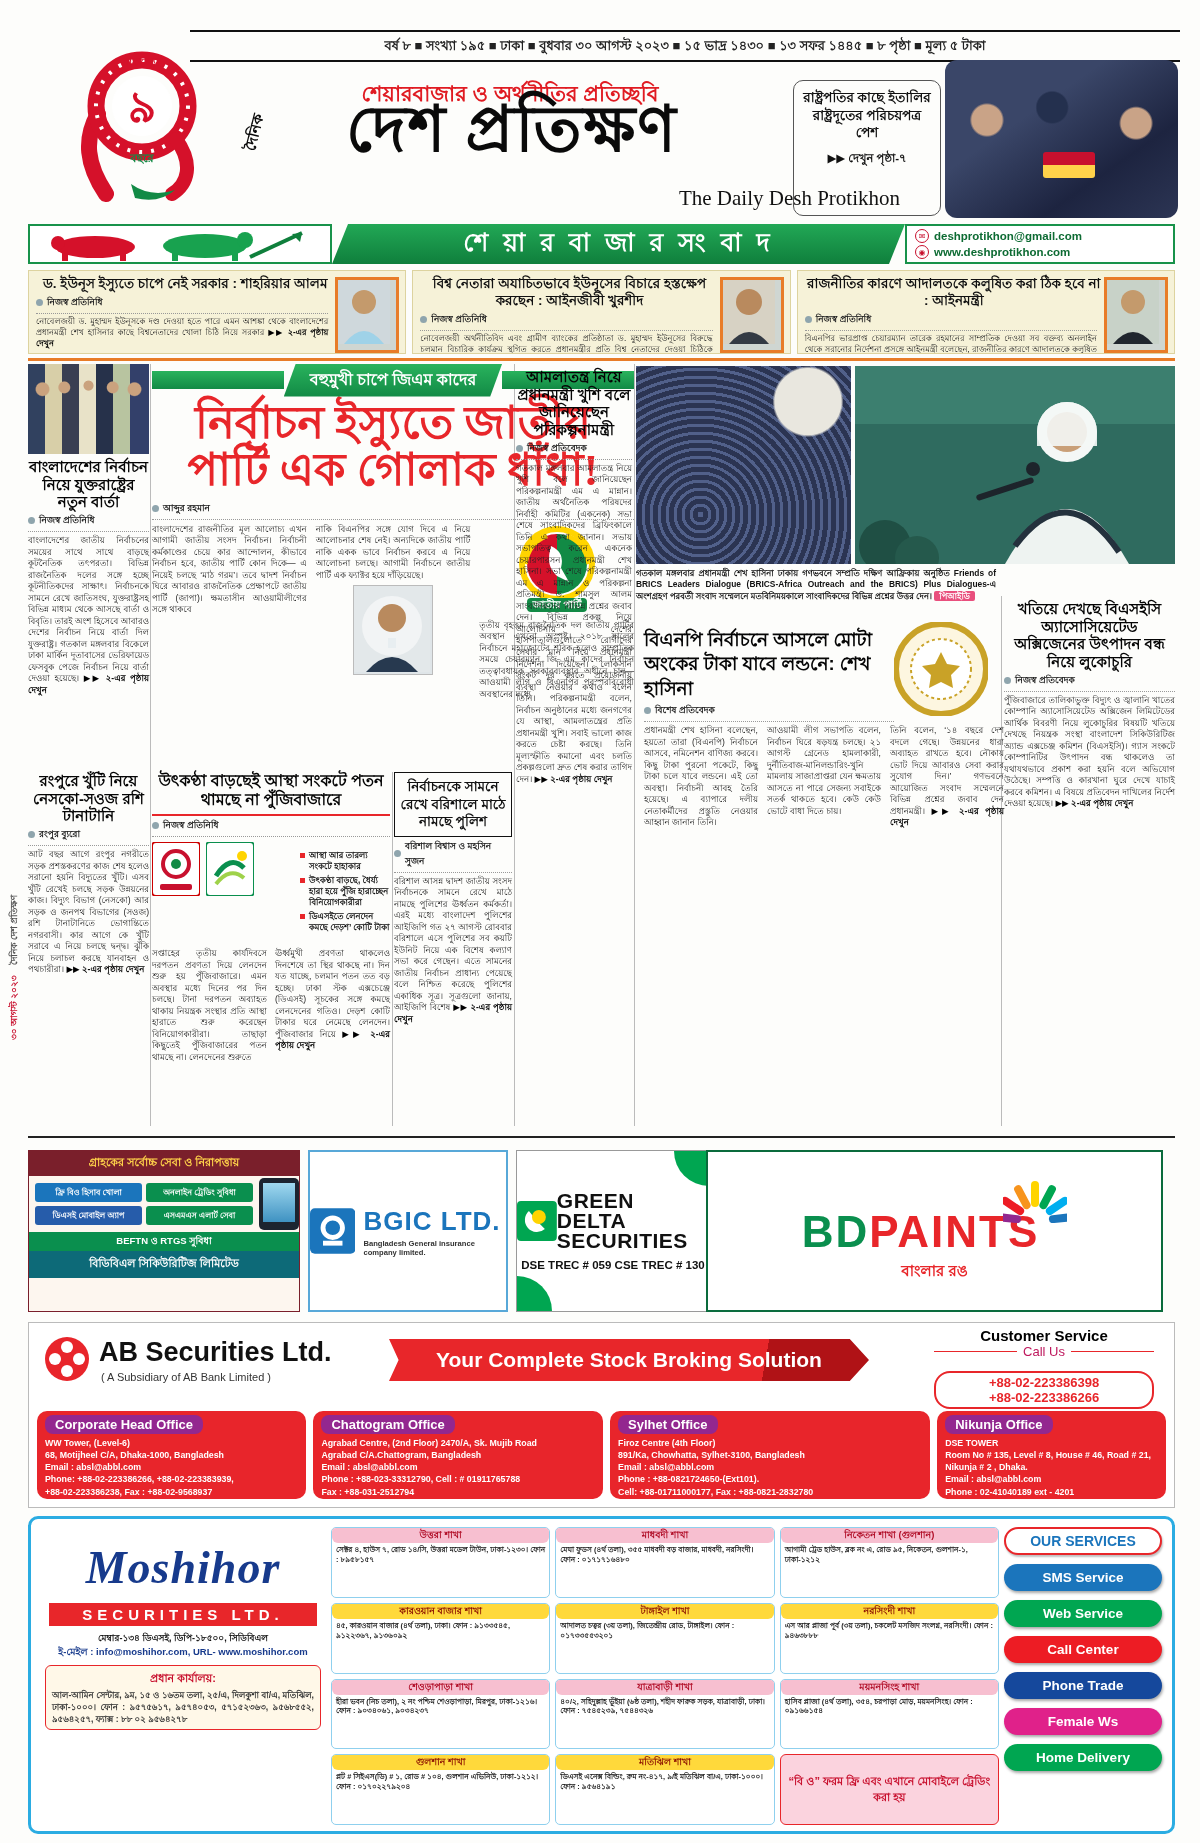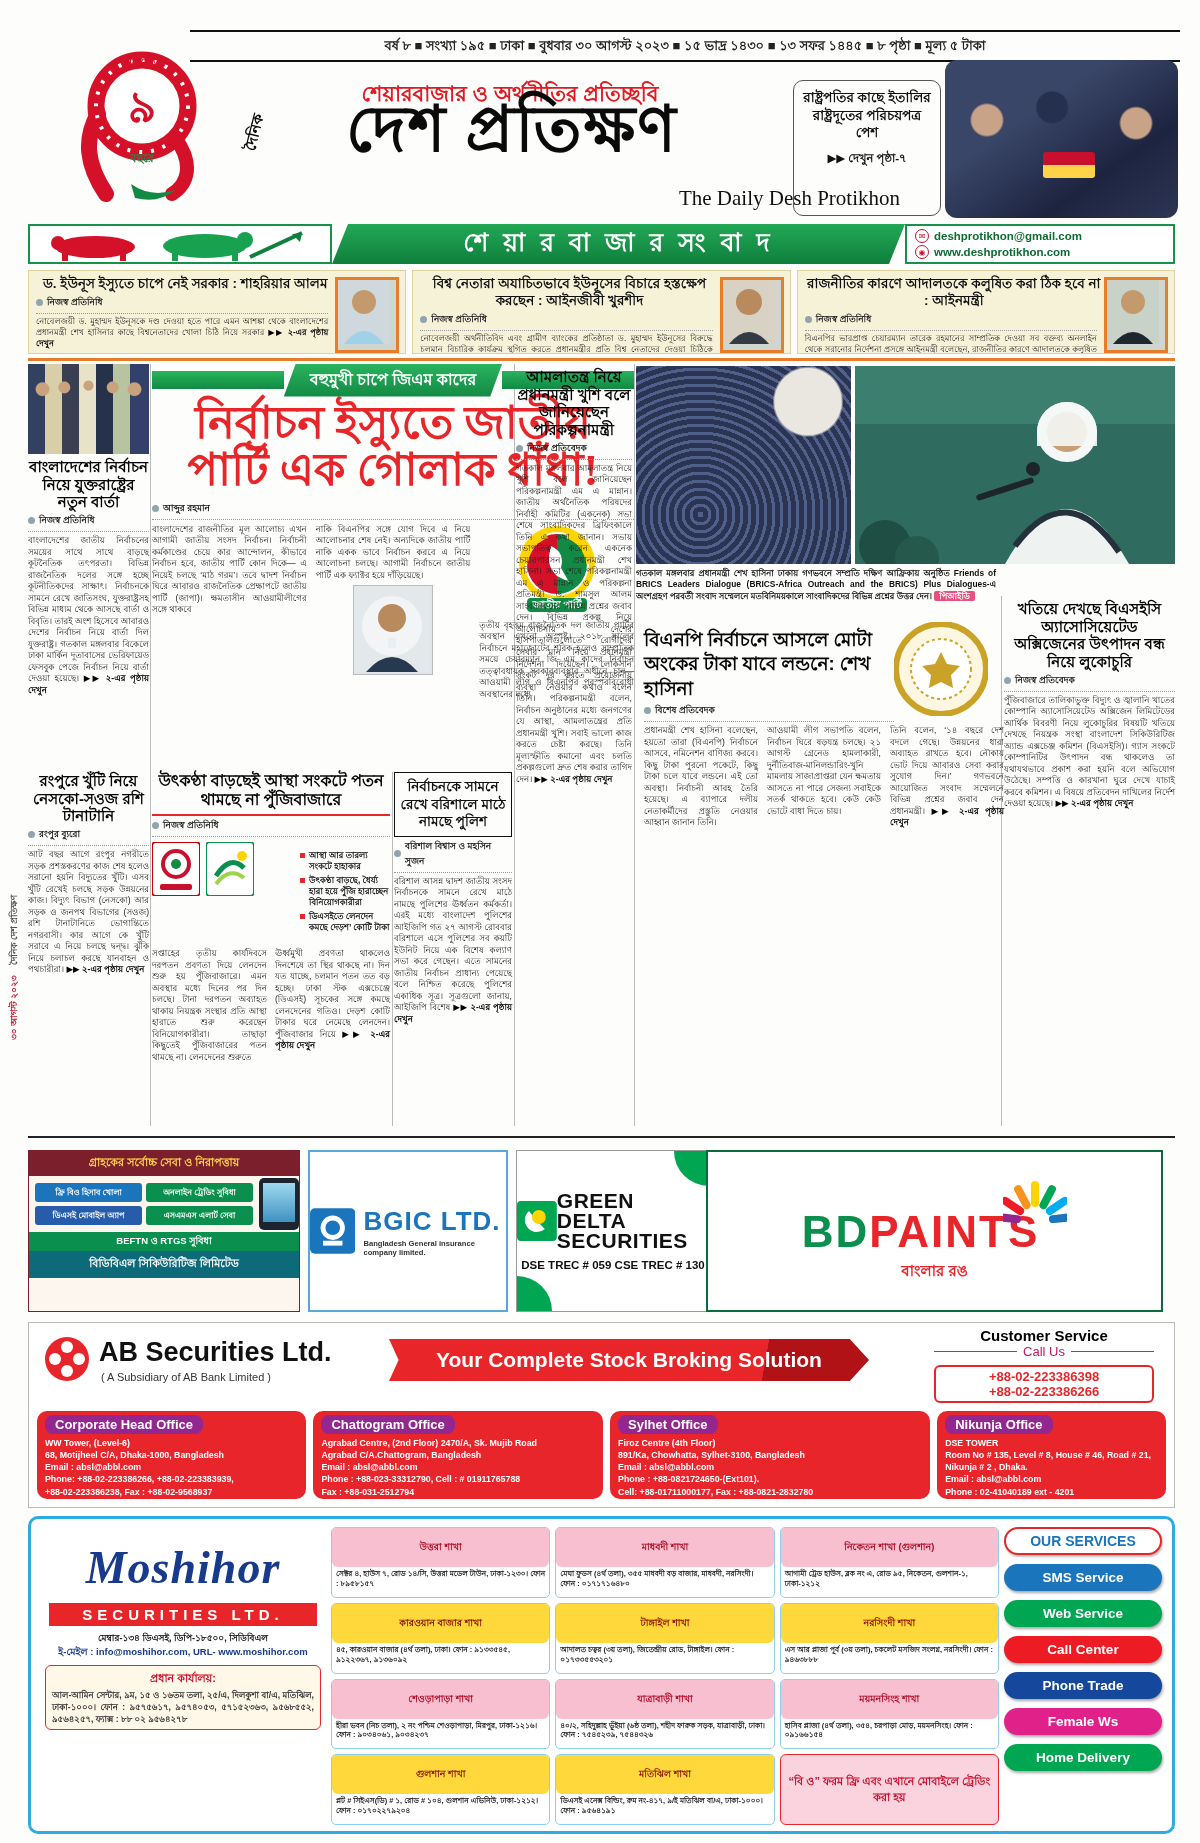--- a/index.html
+++ b/index.html
@@ -141,42 +141,42 @@
   #ab .nm{position:absolute;left:70px;top:14px;font-size:27px;font-weight:bold;color:#111}
   #ab .sub{position:absolute;left:72px;top:48px;font-size:11px;color:#333}
   #ab .ribbon{position:absolute;left:360px;top:16px;width:480px;height:42px;
       background:linear-gradient(100deg,#e8262a 0 78%,#b01216 78% 100%);color:#fff;font-weight:bold;font-size:21px;
       display:flex;align-items:center;justify-content:center;
       clip-path:polygon(0 0,96% 0,100% 50%,96% 100%,0 100%,2% 50%);box-shadow:2px 3px 4px rgba(0,0,0,.35)}
   #ab .cs{position:absolute;right:20px;top:4px;width:220px;text-align:center}
   #ab .cs .t{font-size:15px;font-weight:bold;color:#000}
   #ab .cs .call{font-size:13px;font-weight:normal;color:#be185d;display:flex;align-items:center;gap:6px;justify-content:center}
   #ab .cs .call::before,#ab .cs .call::after{content:"";flex:1;height:1.5px;background:#e8262a}
-  #ab .cs .phones{border:2px solid #e8262a;border-radius:6px;padding:2px 6px;margin-top:6px}
+  #ab .cs .phones{border:2px solid #e8262a;border-radius:16px;padding:2px 6px;margin-top:12px}
   #ab .cs .phones div{color:#e8262a;font-weight:bold;font-size:13px}
   #ab .offices{position:absolute;left:8px;right:8px;top:88px;bottom:8px;display:flex;gap:7px}
   .office{background:#e8252b;border-radius:10px;color:#fff;padding:4px 8px 6px;box-sizing:border-box;position:relative}
   .office .oh{display:inline-block;background:#93278f;color:#fff;font-weight:bold;font-size:13px;border-radius:8px;
               padding:2px 10px;margin-bottom:3px}
   .office .ol{font-size:8.8px;font-weight:bold;line-height:1.38}
   
   #mo{left:28px;top:1516px;width:1147px;height:318px;border:3px solid #2bace2;border-radius:10px;background:#fff;box-sizing:border-box}
   #mo .logo{position:absolute;left:18px;top:22px;width:268px;text-align:center;font-family:"Liberation Serif","DejaVu Serif",serif;
             font-style:italic;font-weight:bold;font-size:46px;color:#173a8c;letter-spacing:1px}
   #mo .band{position:absolute;left:18px;top:84px;width:268px;background:#e8262a;color:#fff;font-weight:bold;
             font-size:15px;letter-spacing:5px;text-align:center;padding:3px 0}
   #mo .member{position:absolute;left:10px;top:112px;width:284px;text-align:center;font-size:9px;font-weight:bold}
   #mo .email{position:absolute;left:10px;top:126px;width:284px;text-align:center;font-size:9.5px;font-weight:bold;color:#173a8c}
   #mo .ho{position:absolute;left:14px;top:146px;width:276px;border:1.5px solid #e8262a;background:#fff8e8;border-radius:6px;padding:4px 6px;box-sizing:border-box}
   #mo .ho .t{color:#c8102e;font-weight:bold;font-size:11px;text-align:center}
   #mo .ho .a{font-size:8.6px;line-height:1.4;text-align:justify;font-weight:bold;color:#333}
   #mo .grid{position:absolute;left:300px;top:8px;width:668px;height:298px;display:grid;
             grid-template-columns:repeat(3,1fr);grid-auto-rows:1fr;gap:5px}
   .br-cell{border:1px solid #8fd0ee;border-radius:5px;overflow:hidden;background:#fff}
-  .br-cell .bh{font-size:9.5px;font-weight:bold;text-align:center;padding:12px 0;border-radius:0 0 6px 6px}
+  .br-cell .bh{font-size:9.5px;font-weight:bold;text-align:center;padding:0 0;border-radius:0 0 6px 6px}
   .bh.pink{background:#f7bfd0;color:#b10e28}
   .bh.yellow{background:#ffd93b;color:#8f1500}
   .br-cell .bi{font-size:7.4px;line-height:1.35;padding:2px 4px;color:#222;font-weight:bold}
   .bo-cell{background:#fbd3de;border:1.5px solid #e8262a;border-radius:6px;display:flex;align-items:center;justify-content:center;
            padding:4px;text-align:center;color:#c8102e;font-weight:bold;font-size:11px;line-height:1.4}
   #mo .svc{position:absolute;right:10px;top:8px;width:158px;display:flex;flex-direction:column;gap:9px;align-items:stretch}
   #mo .svc .st{background:#fff;border:2px solid #e8262a;color:#1b75bc;font-weight:bold;font-size:14px;
                text-align:center;border-radius:14px;padding:4px 0;box-shadow:1px 2px 2px rgba(0,0,0,.25)}
   .pill{color:#fff;font-weight:bold;font-size:13.5px;text-align:center;border-radius:14px;padding:6px 0;
         box-shadow:1px 2px 3px rgba(0,0,0,.35)}

